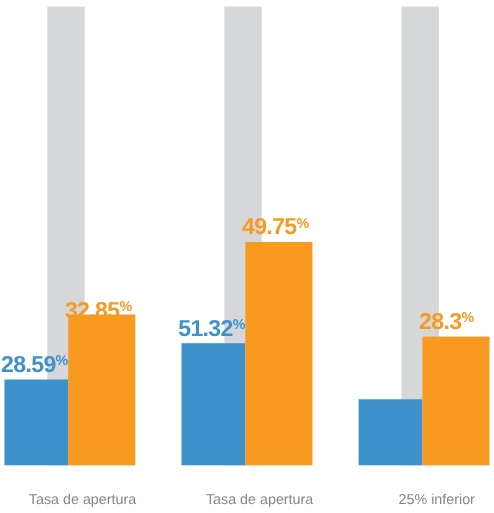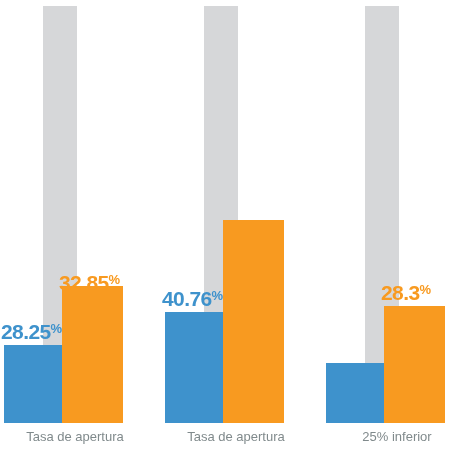--- a/index.html
+++ b/index.html
@@ -90,21 +90,21 @@
   
   .categories {
     position: absolute;
     left: 0;
     top: 423px;
     width: 449px;
     height: 43px;
   }
   .category {
     position: absolute;
-    top: 6px;
+    top: 23px;
     width: 150px;
     text-align: center;
     color: #808a8c;
     font-size: 13px;
     line-height: 16px;
   }
   .cat-0 { left: 0px; }
   .cat-1 { left: 161px; }
   .cat-2 { left: 322px; }
 </style>
@@ -112,33 +112,34 @@
 <body>
 
 <div id="chart-root">
 
   <div class="plot">
 
     <div class="group group-0">
       <div class="backdrop"></div>
 
       <div class="bar bar-blue" style="height:78px;"></div>
-      <div class="value-label label-blue" style="bottom:81px;"><span>28.25</span><span class="pct">%</span></div>
+      <div class="value-label label-blue" style="bottom:81px;"><span>28.59</span><span class="pct">%</span></div>
 
       <div class="bar bar-orange" style="height:137px;"></div>
       <div class="value-label label-orange" style="bottom:130px;text-align:right;"><span>32.85</span><span class="pct">%</span></div>
     </div>
 
     <div class="group group-1">
       <div class="backdrop"></div>
 
       <div class="bar bar-blue" style="height:111px;"></div>
-      <div class="value-label label-blue" style="bottom:114px;"><span>40.76</span><span class="pct">%</span></div>
+      <div class="value-label label-blue" style="bottom:114px;"><span>51.32</span><span class="pct">%</span></div>
 
       <div class="bar bar-orange" style="height:203px;"></div>
+      <div class="value-label label-orange" style="bottom:206px;"><span>49.75</span><span class="pct">%</span></div>
     </div>
 
     <div class="group group-2">
       <div class="backdrop"></div>
 
       <div class="bar bar-blue" style="height:60px;"></div>
 
       <div class="bar bar-orange" style="height:117px;"></div>
       <div class="value-label label-orange" style="bottom:120px;margin-top:36px;"><span>28.3</span><span class="pct">%</span></div>
     </div>

